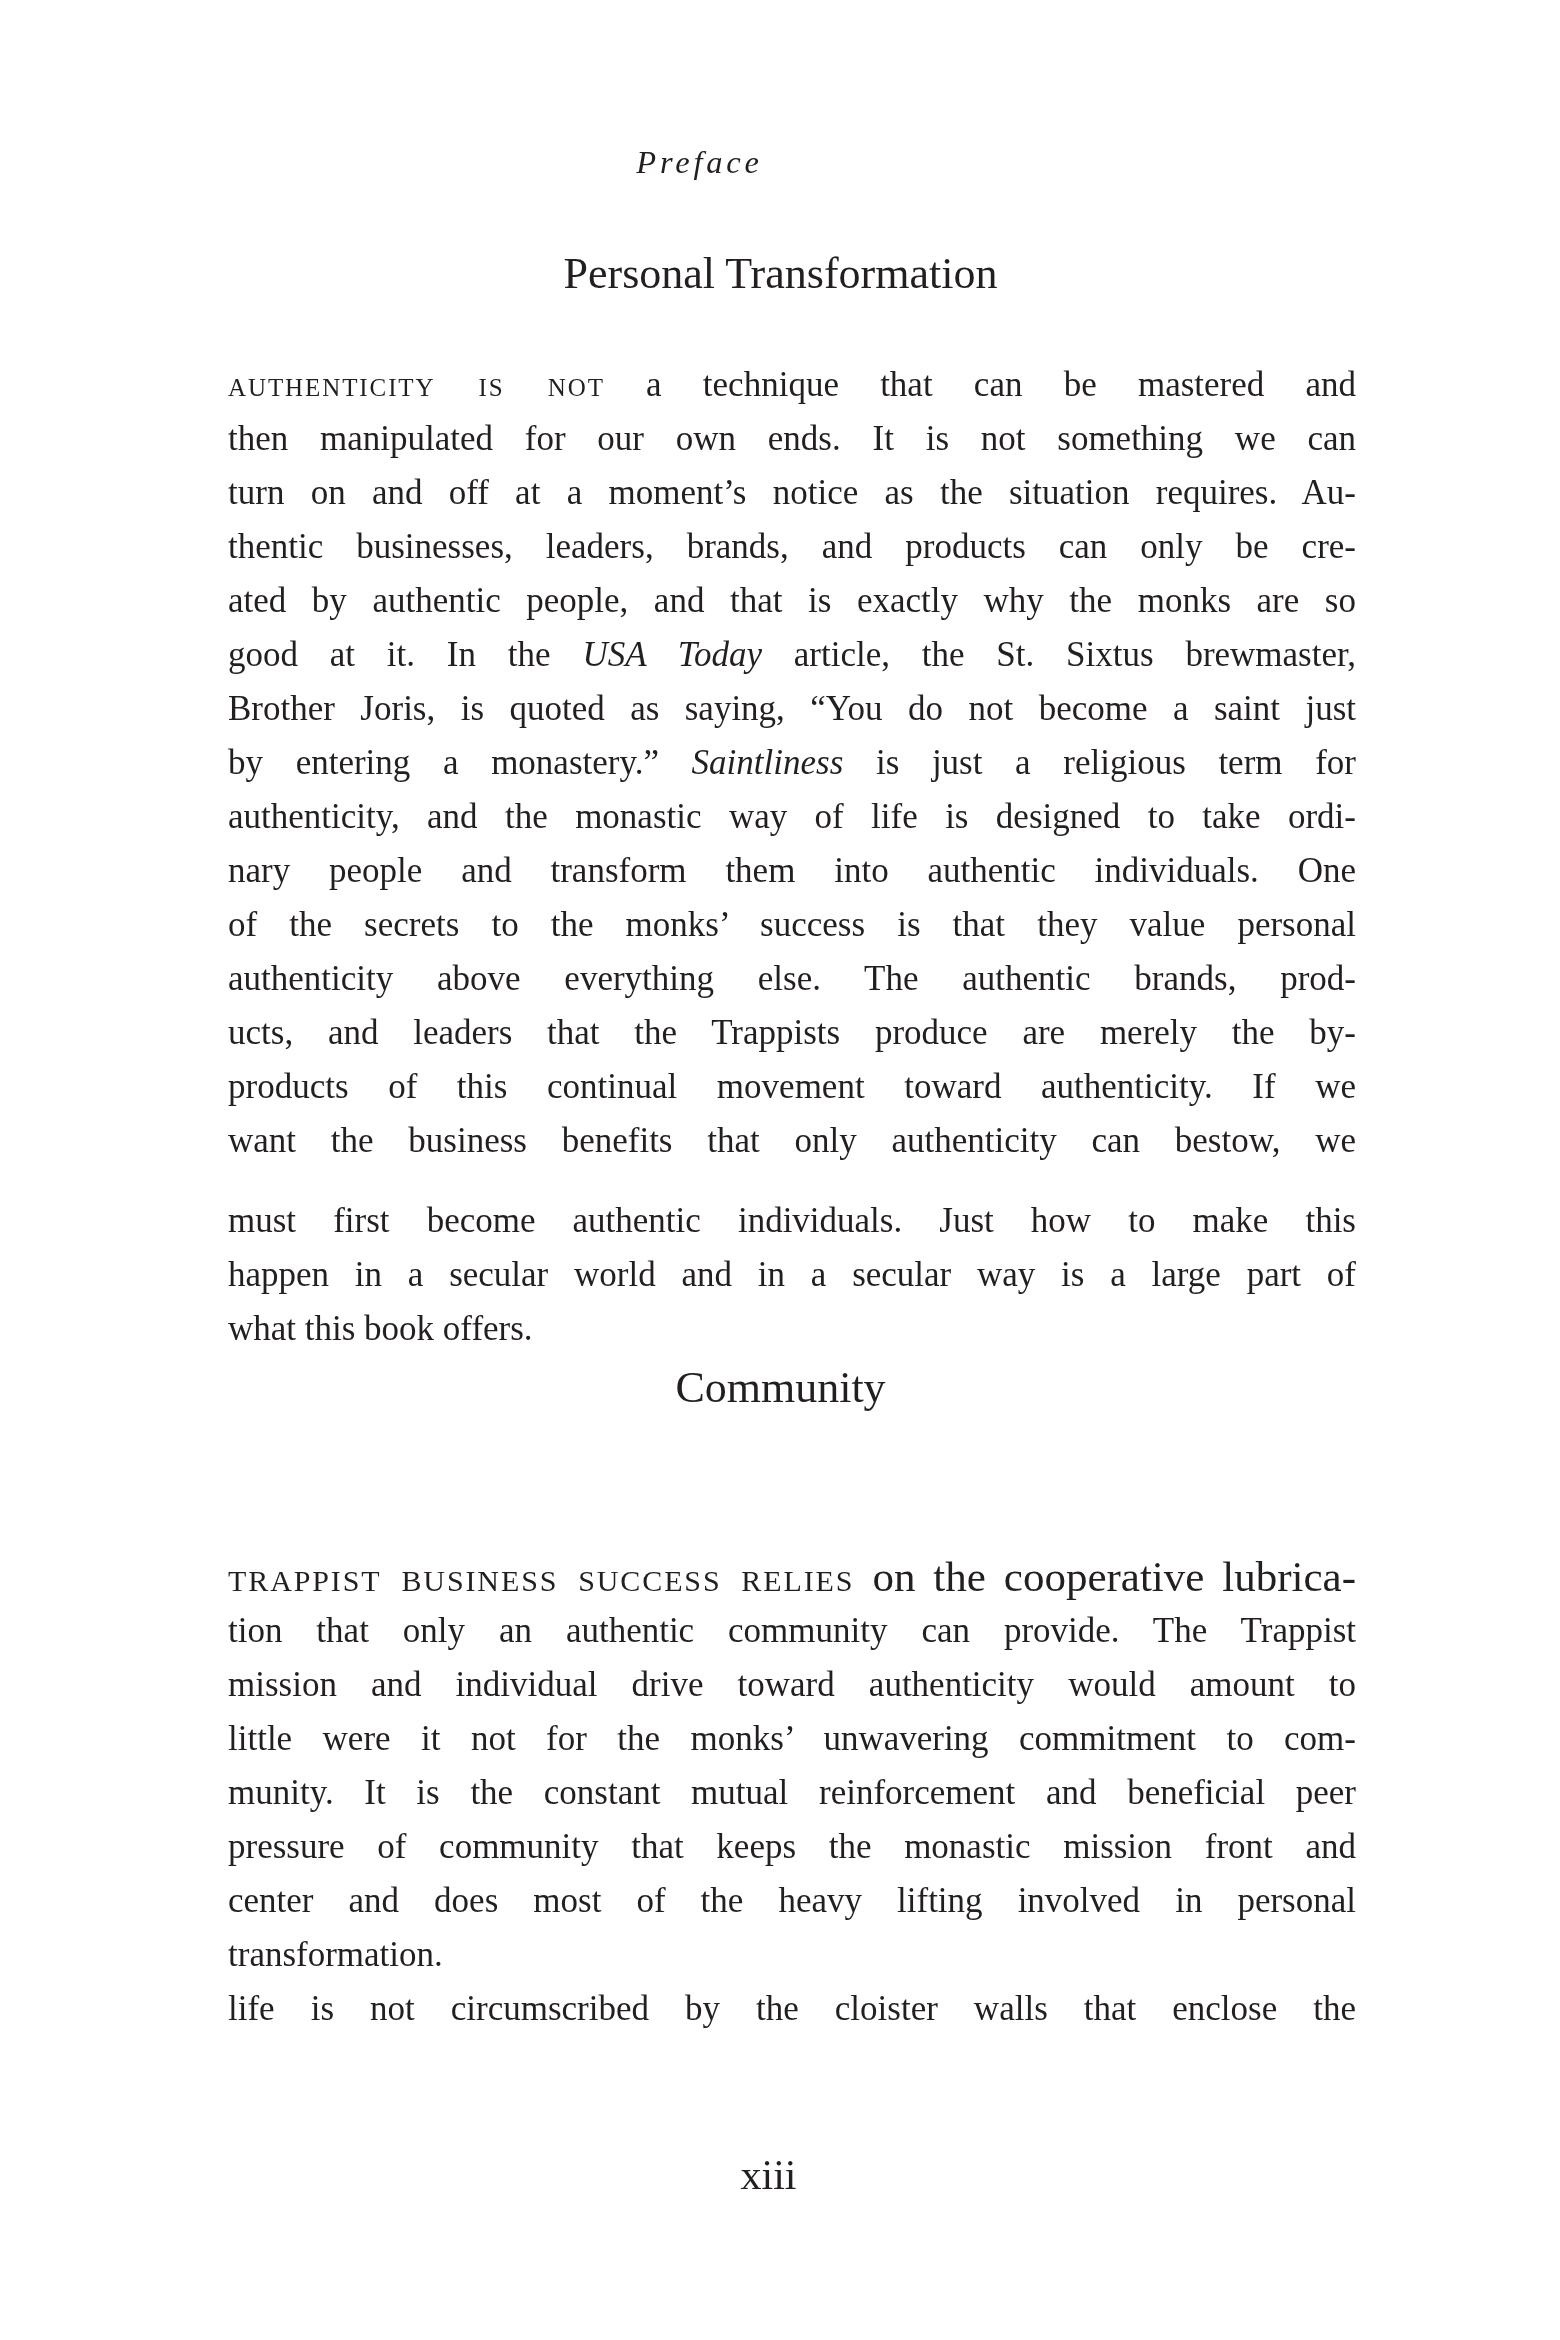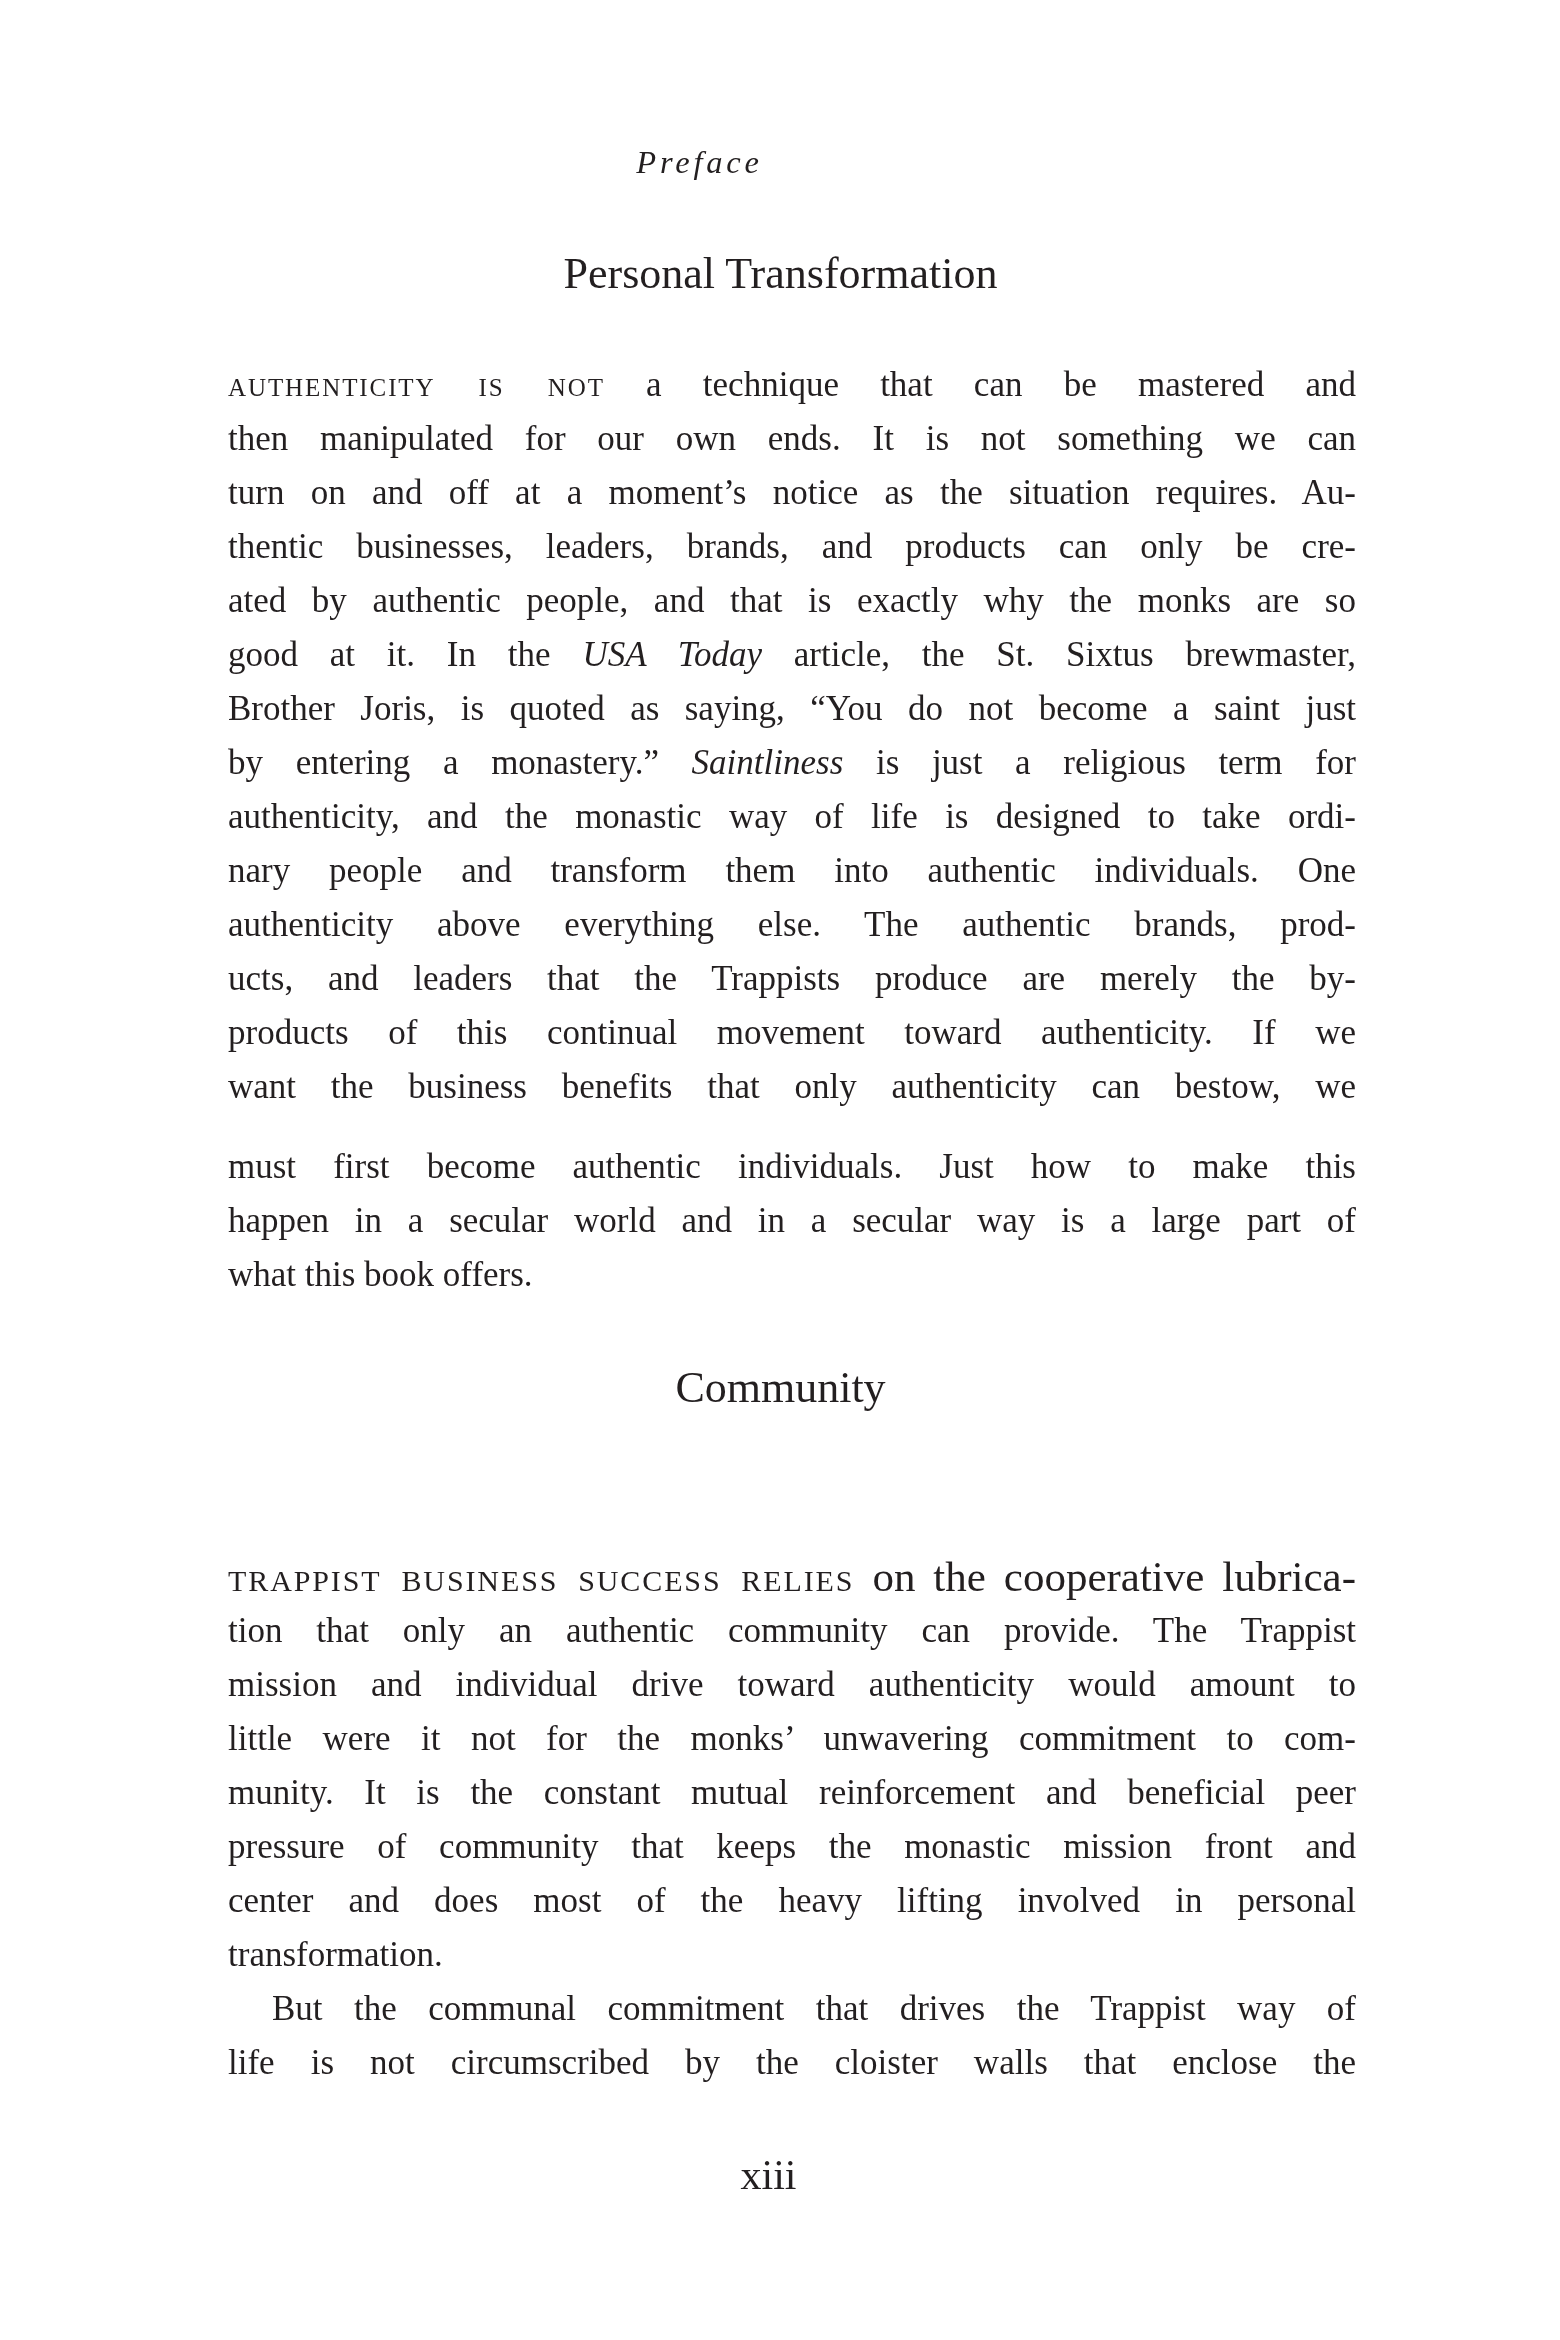--- a/index.html
+++ b/index.html
@@ -31,38 +31,38 @@
   <div class="line" style="white-space: normal; font-size: 35px;"><span class="sc">authenticity is not</span> <span>a technique that can be mastered and</span></div>
   <div class="line" style="white-space: normal;">then manipulated for our own ends. It is not something we can</div>
   <div class="line" style="white-space: normal;">turn on and off at a moment’s notice as the situation requires. Au-</div>
   <div class="line" style="white-space: normal;">thentic businesses, leaders, brands, and products can only be cre-</div>
   <div class="line" style="white-space: normal;">ated by authentic people, and that is exactly why the monks are so</div>
   <div class="line" style="white-space: normal;"><span>good at it. In the </span><span class="it">USA Today</span><span> article, the St. Sixtus brewmaster,</span></div>
   <div class="line" style="white-space: normal;">Brother Joris, is quoted as saying, “You do not become a saint just</div>
   <div class="line" style="white-space: normal;"><span>by entering a monastery.” </span><span class="it">Saintliness</span><span> is just a religious term for</span></div>
   <div class="line" style="white-space: normal;">authenticity, and the monastic way of life is designed to take ordi-</div>
   <div class="line" style="white-space: normal;">nary people and transform them into authentic individuals. One</div>
+  <div class="line" style="white-space: normal;">of the secrets to the monks’ success is that they value personal</div>
   <div class="line" style="white-space: normal;">authenticity above everything else. The authentic brands, prod-</div>
   <div class="line" style="white-space: normal;">ucts, and leaders that the Trappists produce are merely the by-</div>
   <div class="line" style="white-space: normal;">products of this continual movement toward authenticity. If we</div>
   <div class="line" style="white-space: normal;">want the business benefits that only authenticity can bestow, we</div>
   <div class="line" style="white-space: normal; margin-top: 26px;">must first become authentic individuals. Just how to make this</div>
   <div class="line" style="white-space: normal;">happen in a secular world and in a secular way is a large part of</div>
   <div class="line last" style="white-space: normal;">what this book offers.</div>
 </div>
 
 <div class="section-title" style="top:1361px;">Community</div>
 
 <div class="block" style="top:1550px;">
   <div class="line" style="white-space: normal; font-size: 43px;"><span class="sc">trappist business success relies</span> <span>on the cooperative lubrica-</span></div>
   <div class="line" style="white-space: normal;">tion that only an authentic community can provide. The Trappist</div>
   <div class="line" style="white-space: normal;">mission and individual drive toward authenticity would amount to</div>
   <div class="line" style="white-space: normal;">little were it not for the monks’ unwavering commitment to com-</div>
   <div class="line" style="white-space: normal;">munity. It is the constant mutual reinforcement and beneficial peer</div>
   <div class="line" style="white-space: normal;">pressure of community that keeps the monastic mission front and</div>
   <div class="line" style="white-space: normal;">center and does most of the heavy lifting involved in personal</div>
   <div class="line last" style="white-space: normal;">transformation.</div>
-  <div class="line indent" style="white-space: normal;">But the communal commitment that drives the Trappist way of</div>
   <div class="line" style="white-space: normal;">life is not circumscribed by the cloister walls that enclose the</div>
 </div>
 
 <div class="folio">xiii</div>
 
 
 </body></html>

